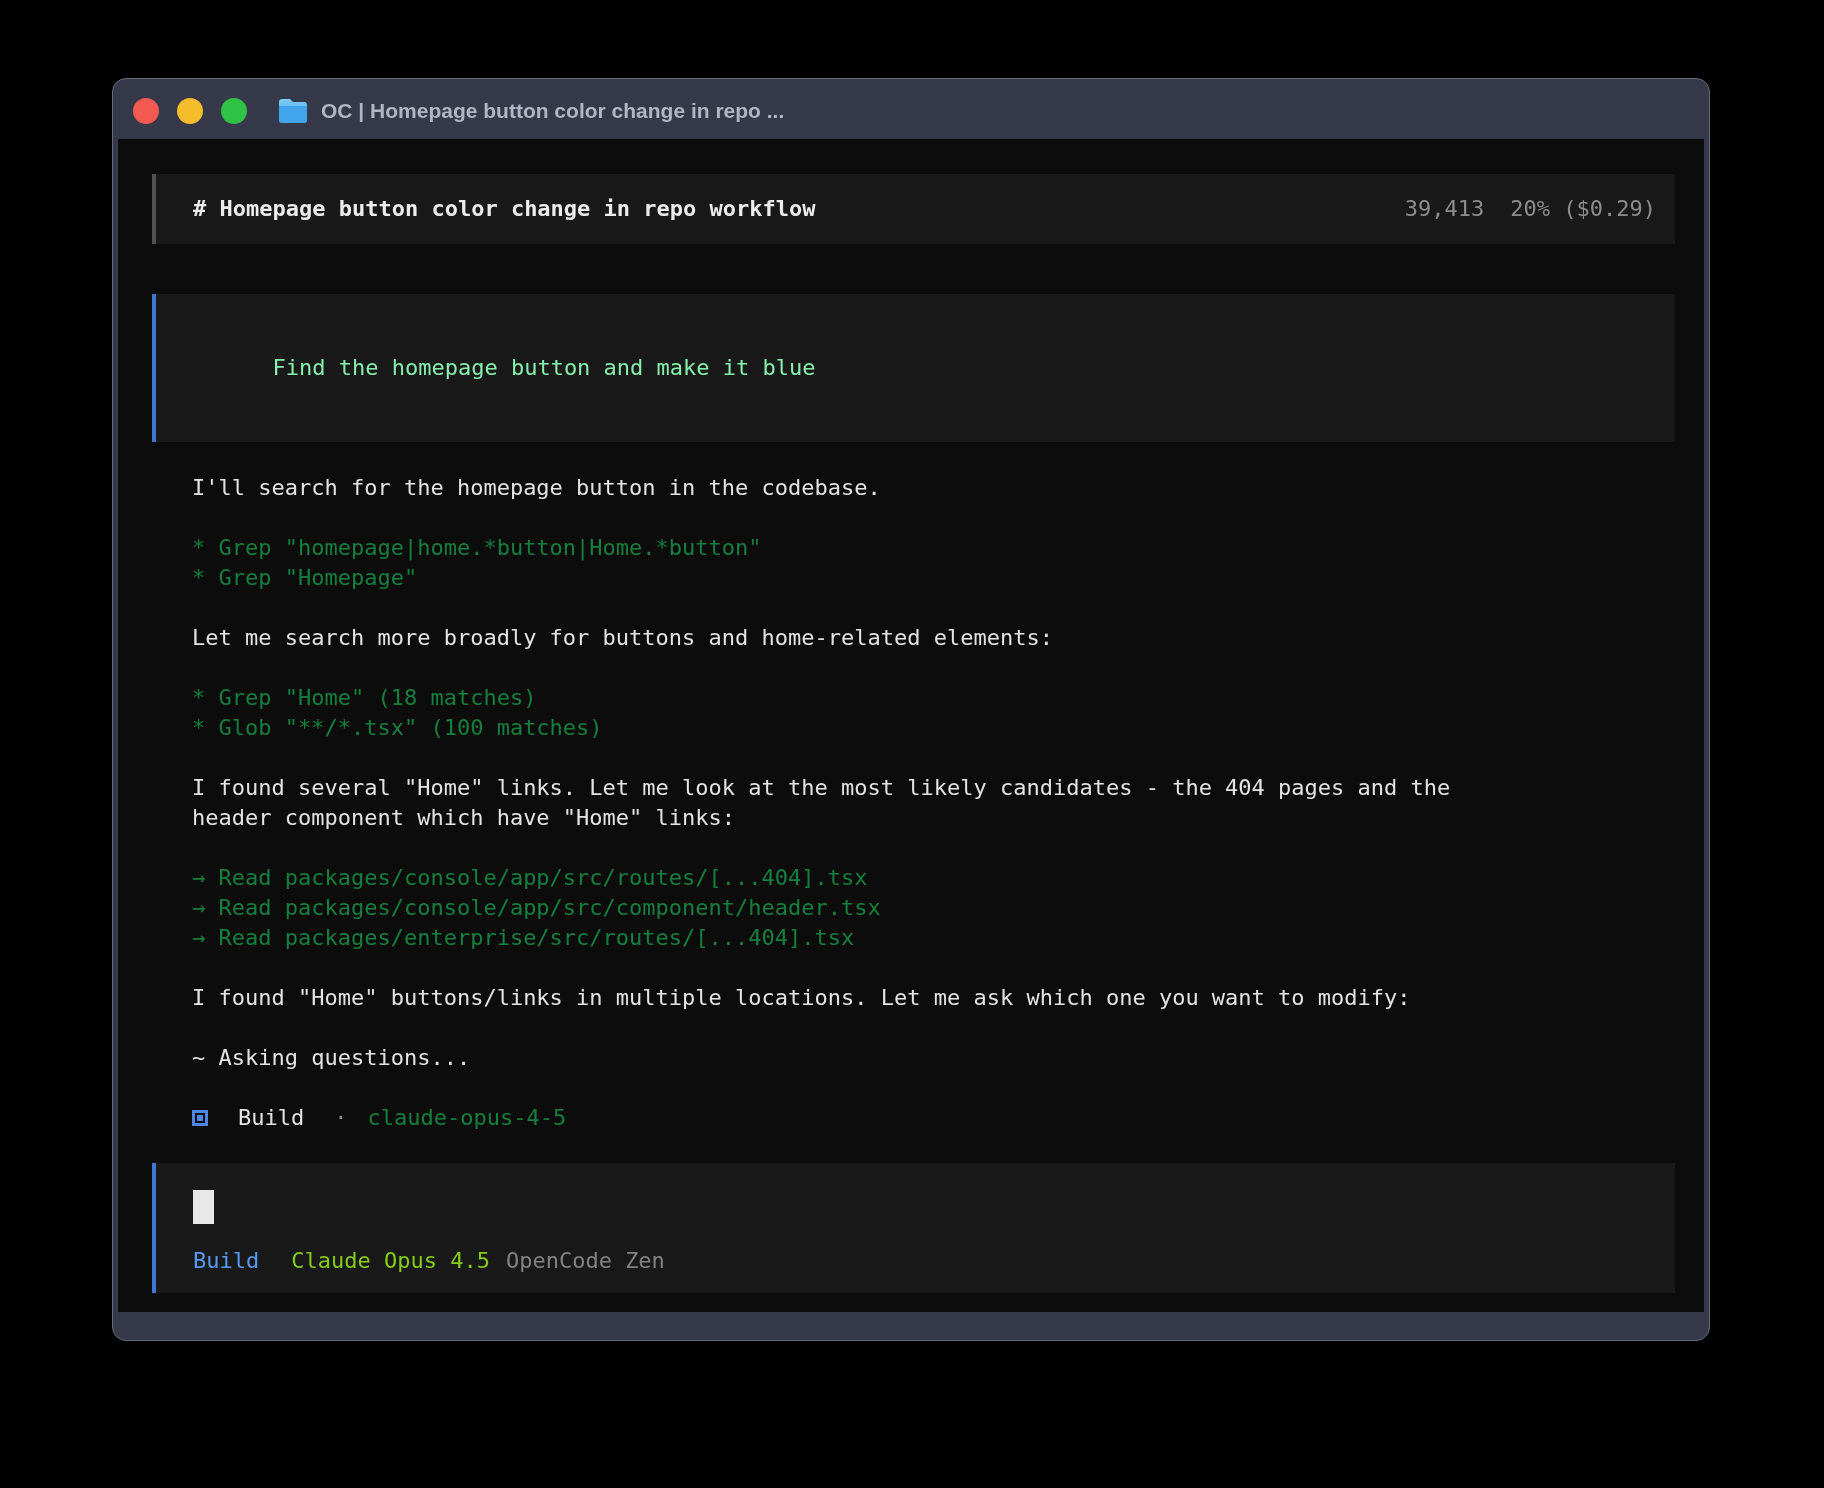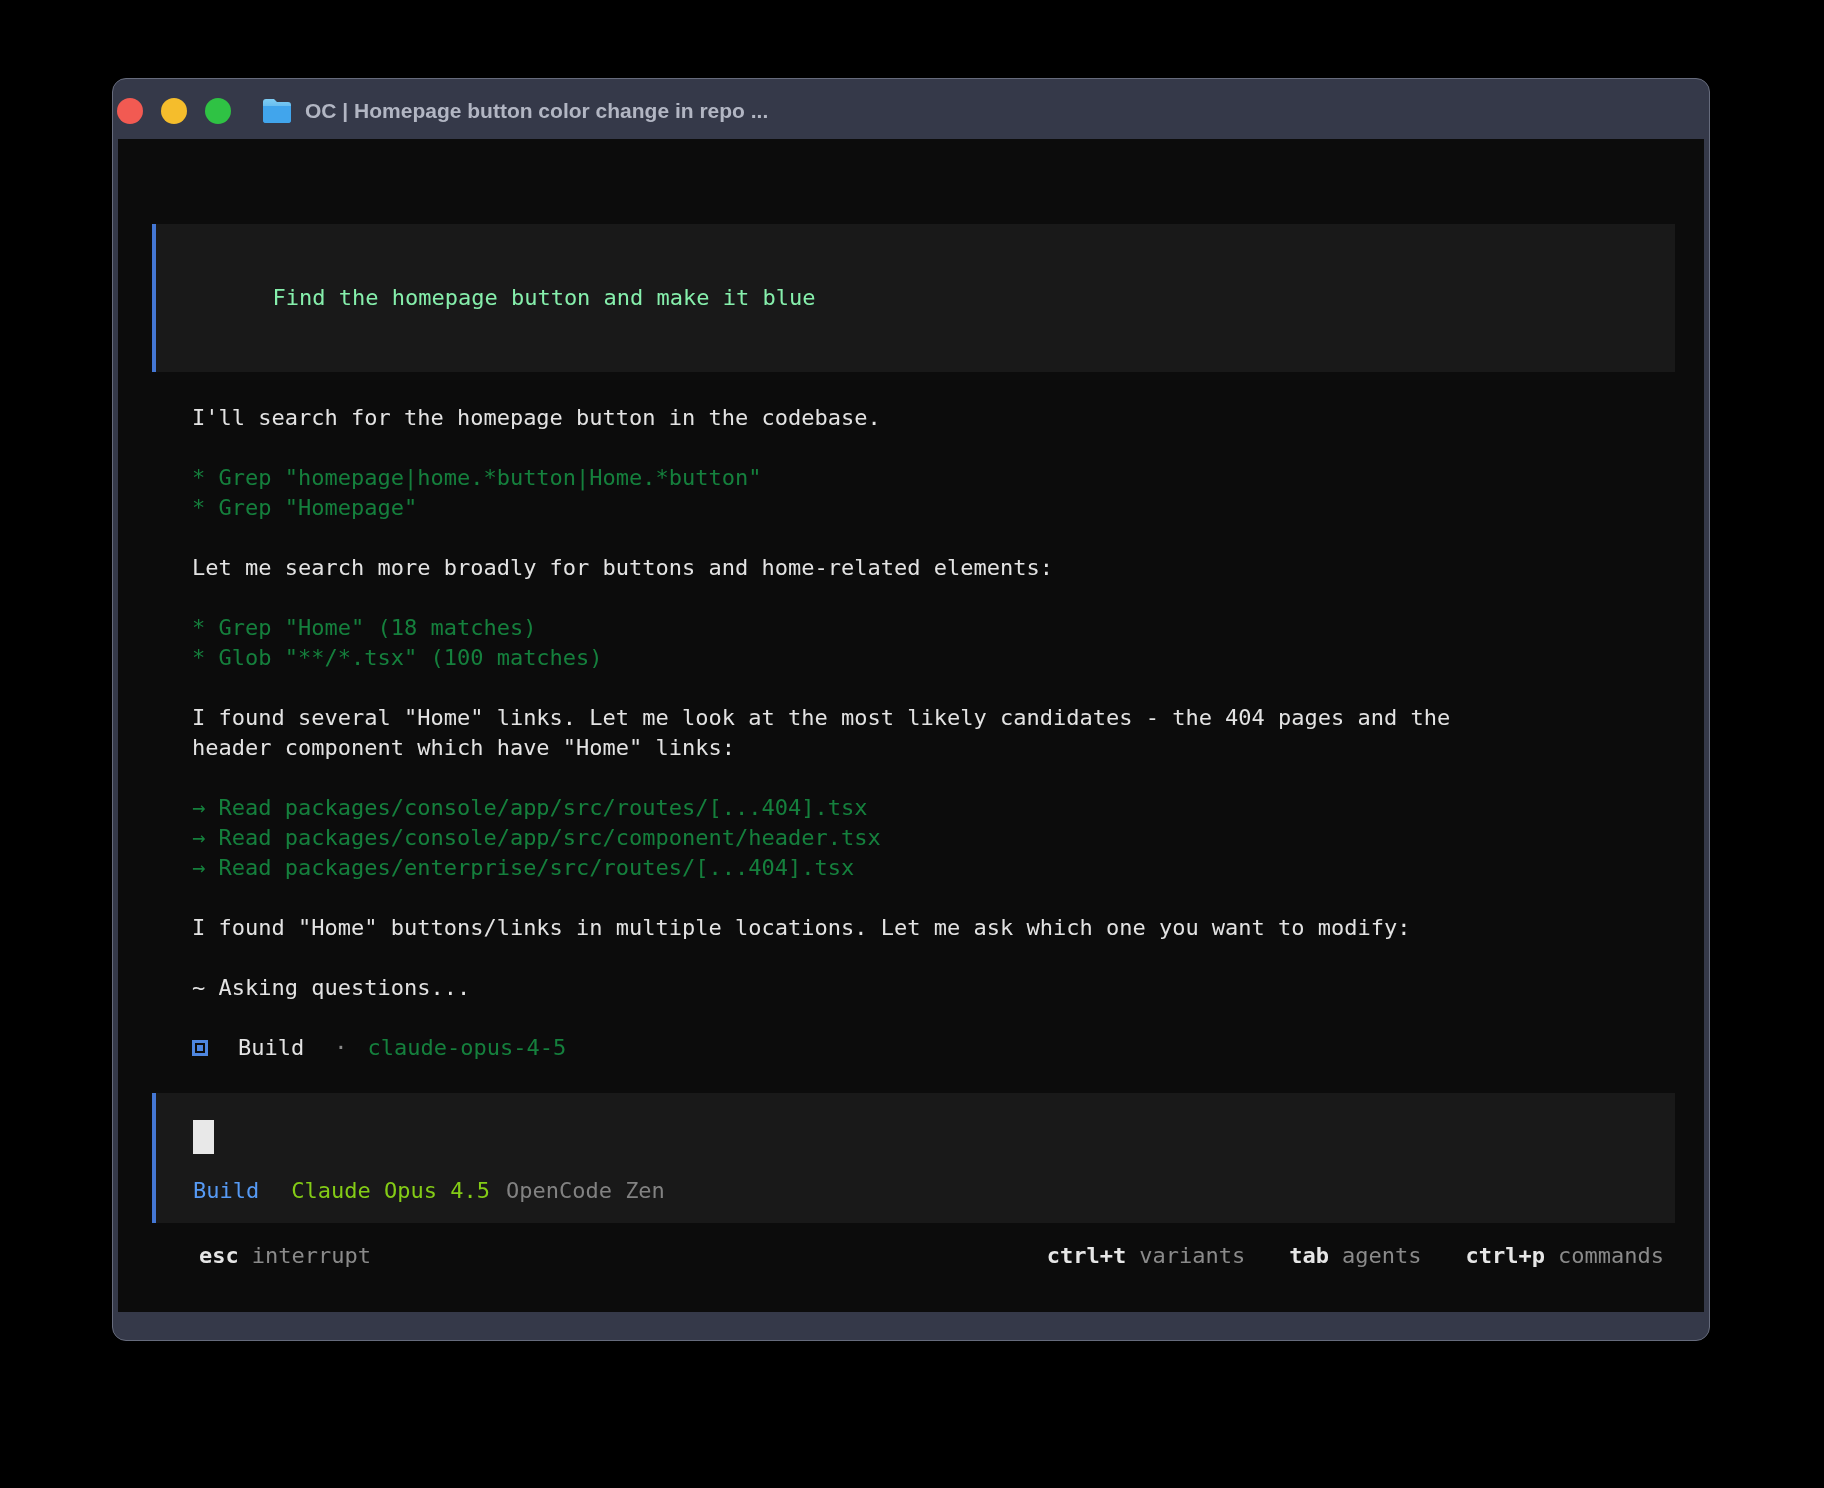--- a/index.html
+++ b/index.html
@@ -1,21 +1,21 @@
 <!DOCTYPE html>
 <html><head>
 <meta charset="utf-8">
 <style>
   html,body{margin:0;padding:0;background:#000;width:1824px;height:1488px;position:relative;}
   .window{
     position:absolute;left:112px;top:78px;width:1598px;height:1263px;
     background:#353949;border:1px solid #666b7c;border-radius:14px;
     box-sizing:border-box;overflow:hidden;
   }
-  .titlebar{height:64px;display:flex;align-items:center;padding-left:4px;}
+  .titlebar{height:64px;display:flex;align-items:center;padding-left:20px;}
   .lights{display:flex;gap:18px;align-items:center;}
   .light{width:26px;height:26px;border-radius:50%;}
   .light.red{background:#f25a52;}
   .light.yellow{background:#f5bd2c;}
   .light.green{background:#2fc244;}
   .folder{margin-left:31px;width:30px;height:26px;display:block;}
   .titlebar-title{margin-left:13px;font:700 21px "Liberation Sans",sans-serif;color:#b2b6c3;white-space:nowrap;}
   .terminal{
     position:absolute;left:5px;right:5px;top:60px;bottom:28px;background:#0c0c0c;
     font-family:"DejaVu Sans Mono",monospace;font-size:22px;line-height:30px;color:#e6e6e6;
@@ -79,20 +79,27 @@
         </linearGradient>
       </defs>
       <path d="M1 4 a3 3 0 0 1 3-3 h8 l3 3 h11 a3 3 0 0 1 3 3 v15 a3 3 0 0 1 -3 3 h-22 a3 3 0 0 1 -3-3 z" fill="url(#fg)"></path>
       <path d="M1 8 h28 v14 a3 3 0 0 1 -3 3 h-22 a3 3 0 0 1 -3-3 z" fill="#41a5ec"></path>
     </svg>
     <span class="titlebar-title">OC | Homepage button color change in repo ...</span>
   </div>
 
   <div class="terminal">
 
+    <div class="session-header">
+      <span class="session-title"># Homepage button color change in repo workflow</span>
+      <span class="session-meta">
+        <span>39,413</span>
+        <span>20% ($0.29)</span>
+      </span>
+    </div>
 
     <div class="user-message">
       <span>Find the homepage button and make it blue</span>
     </div>
 
     <div class="transcript">
       <p class="para bright">I'll search for the homepage button in the codebase.</p>
 
       <p class="para dim"><span>* Grep "homepage|home.*button|Home.*button"</span>
 <span>* Grep "Homepage"</span></p>

